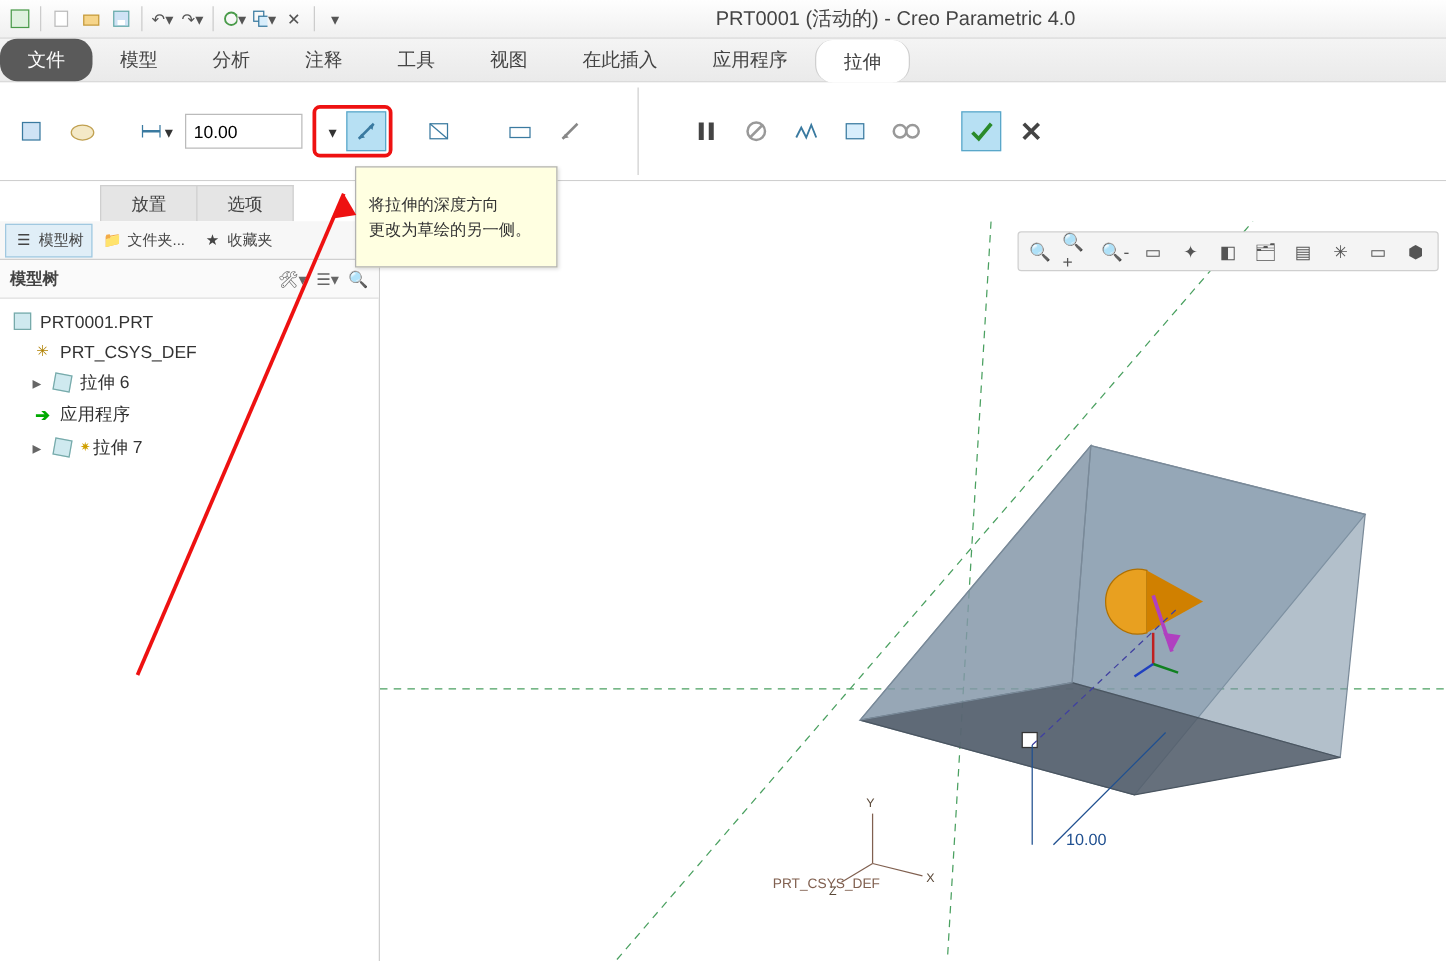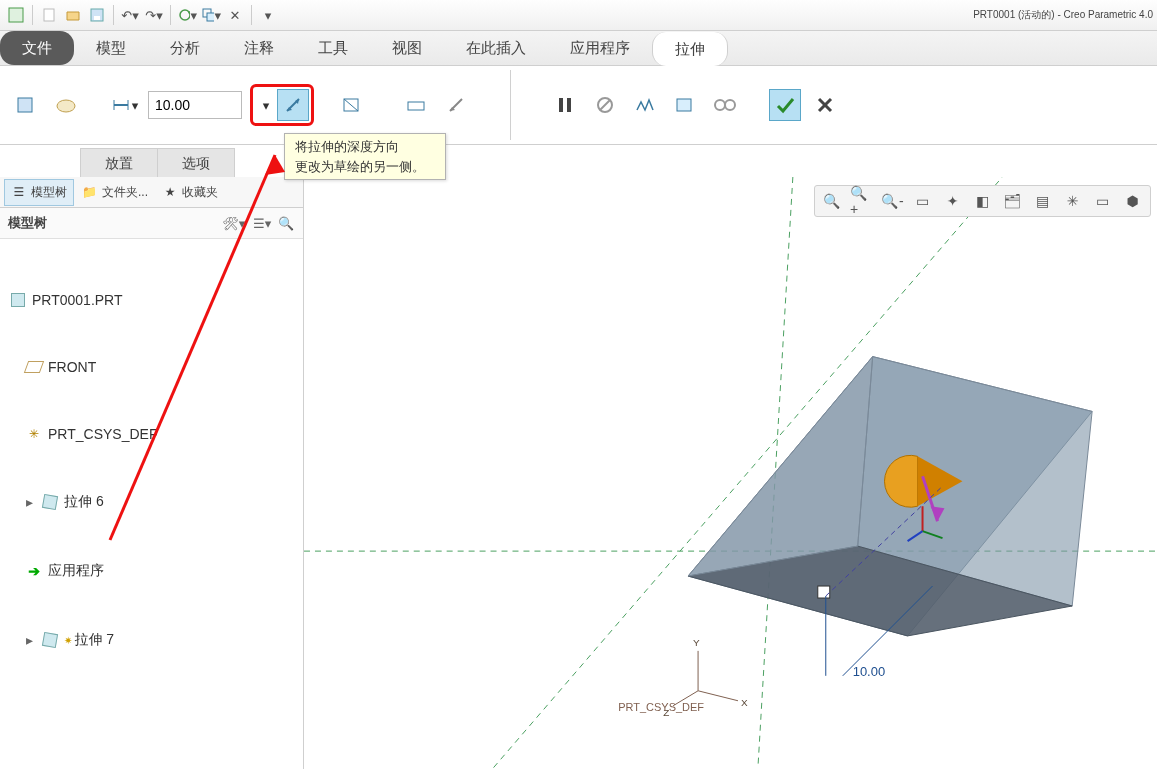--- a/index.html
+++ b/index.html
@@ -21,21 +21,21 @@
     padding: 0 4px;
   }
   .qat-btn, .title-icon {
     width: 20px; height: 20px;
     margin: 0 2px;
     display: inline-flex; align-items: center; justify-content: center;
     color:#555;
   }
   .qat-sep { width:1px; height:20px; background:#ccc; margin:0 4px; }
   .title-text {
-    flex: 1; text-align: right; color:#444; font-size:10px;
+    flex: 1; text-align: center; color:#444; font-size:16px;
   }
   
   .ribbon-tabs {
     height: 34px;
     background: linear-gradient(#f4f4f4,#eaeaea);
     border-bottom: 1px solid #cfcfcf;
     display:flex; align-items:stretch;
   }
   .ribbon-tab {
     padding: 0 22px;
@@ -85,21 +85,21 @@
     border:1px solid #cfcfcf; border-bottom:none;
     background:#e5e5e5;
     padding:6px 24px;
     margin-right:-1px;
     font-size:14px; color:#444;
     cursor:pointer;
   }
   .tooltip {
     position:absolute; left:284px; top:-12px;
     background:#ffffe1; border:1px solid #b2b2b2;
-    padding:3px 10px; font-size:13px; color:#333;
+    padding:20px 10px; font-size:13px; color:#333;
     line-height:1.5; min-width:140px;
     box-shadow:1px 1px 3px rgba(0,0,0,.15);
     z-index:5;
   }
   
   .main-area {
     position:absolute; top:177px; left:0; right:0; bottom:0;
     display:flex;
   }
   .model-panel {
@@ -125,21 +125,20 @@
     font-size:13px; font-weight:bold; color:#444;
   }
   .panel-header .tools span { margin-left:4px; cursor:pointer; color:#666; font-weight:normal;}
   .tree {
     padding:6px 8px;
   }
   .tree-row {
     display:flex; align-items:center; gap:6px;
     padding:4px 2px; font-size:14px; color:#333;
     cursor:pointer;
-    margin-top:43px;
   }
   .tree-indent1 { padding-left:18px; }
   .tree-exp { width:10px; display:inline-block; color:#666; }
   .ico { width:16px; height:16px; display:inline-flex; align-items:center; justify-content:center; }
   .plane-ico { width:14px; height:10px; border:1px solid #c0a060; transform:skewX(-20deg); }
   .part-ico { width:12px; height:12px; border:1px solid #7aa; background:#cfe9ef; }
   .csys-ico { color:#b08000; font-size:12px; }
   .feat-ico { width:12px; height:12px; border:1px solid #7aa; background:#cfe9ef; transform:rotate(10deg);}
   .ins-ico { color:#0a0; font-weight:bold; }
 
@@ -353,26 +352,20 @@
       </span>
     </div>
     <div class="tree">
       <div class="tree-row">
         <span class="ico">
             <span class="part-ico"></span>
           </span>
         <span>PRT0001.PRT</span>
       </div>
       <div class="tree-row tree-indent1">
-        <span class="ico">
-            <span class="plane-ico"></span>
-          </span>
-        <span>FRONT</span>
-      </div>
-      <div class="tree-row tree-indent1">
         <span class="ico csys-ico">✳</span>
         <span>PRT_CSYS_DEF</span>
       </div>
       <div class="tree-row tree-indent1">
         <span class="tree-exp">▸</span>
         <span class="ico">
             <span class="feat-ico"></span>
           </span>
         <span>拉伸 6</span>
       </div>

